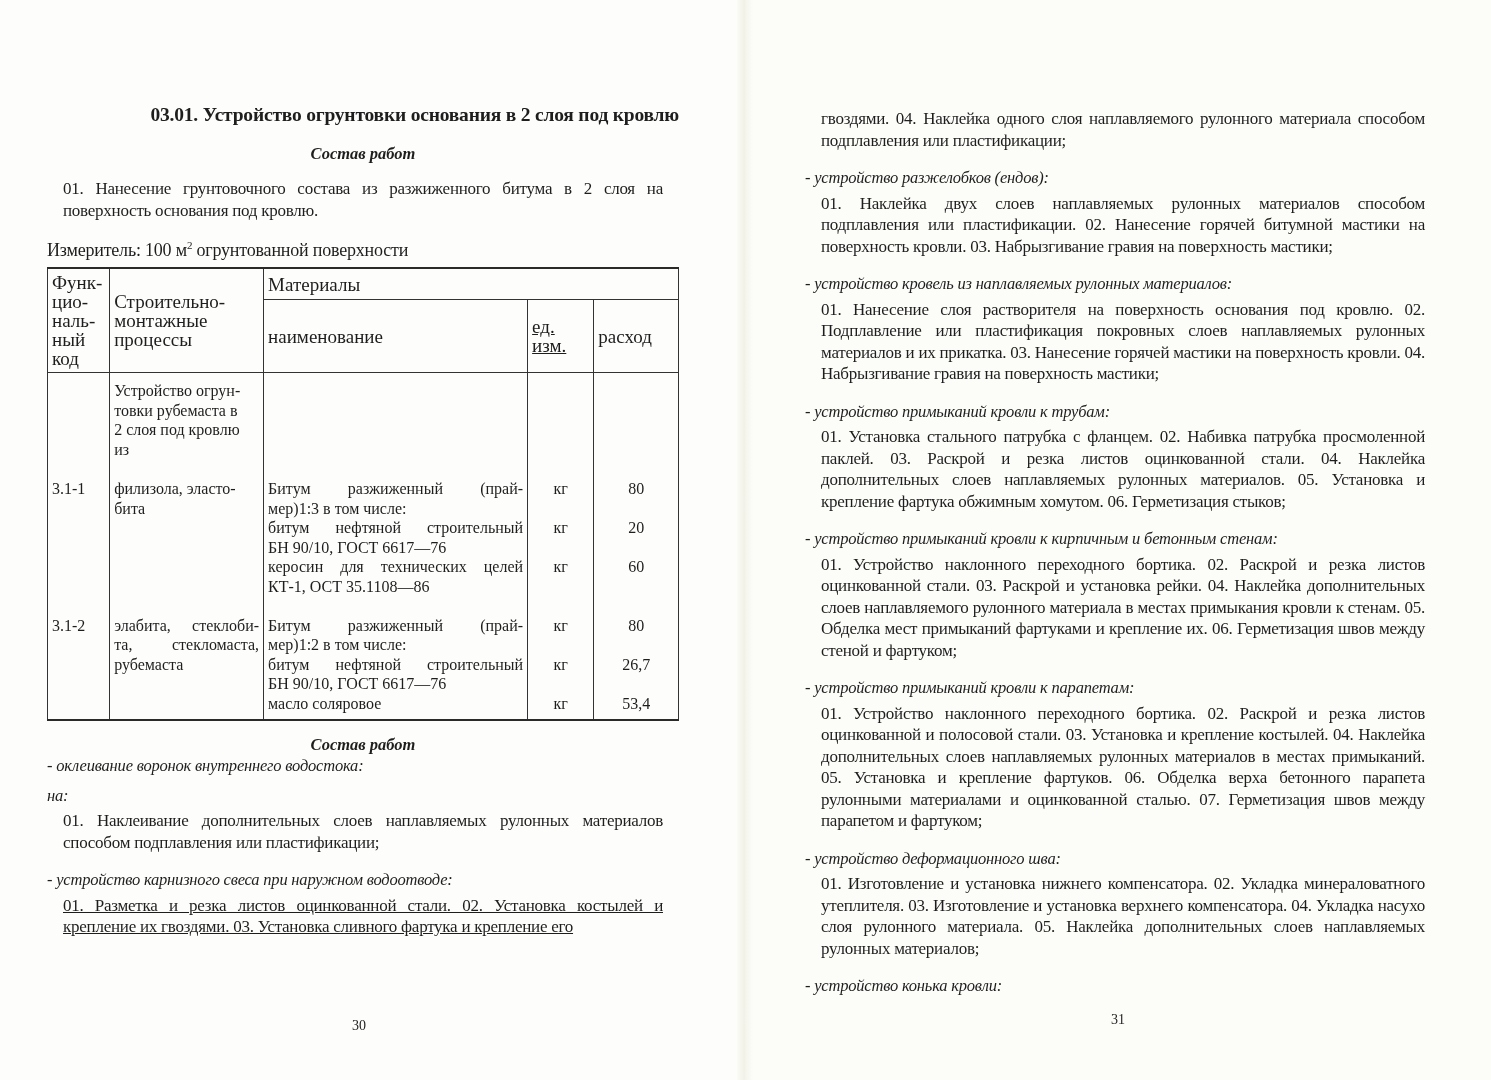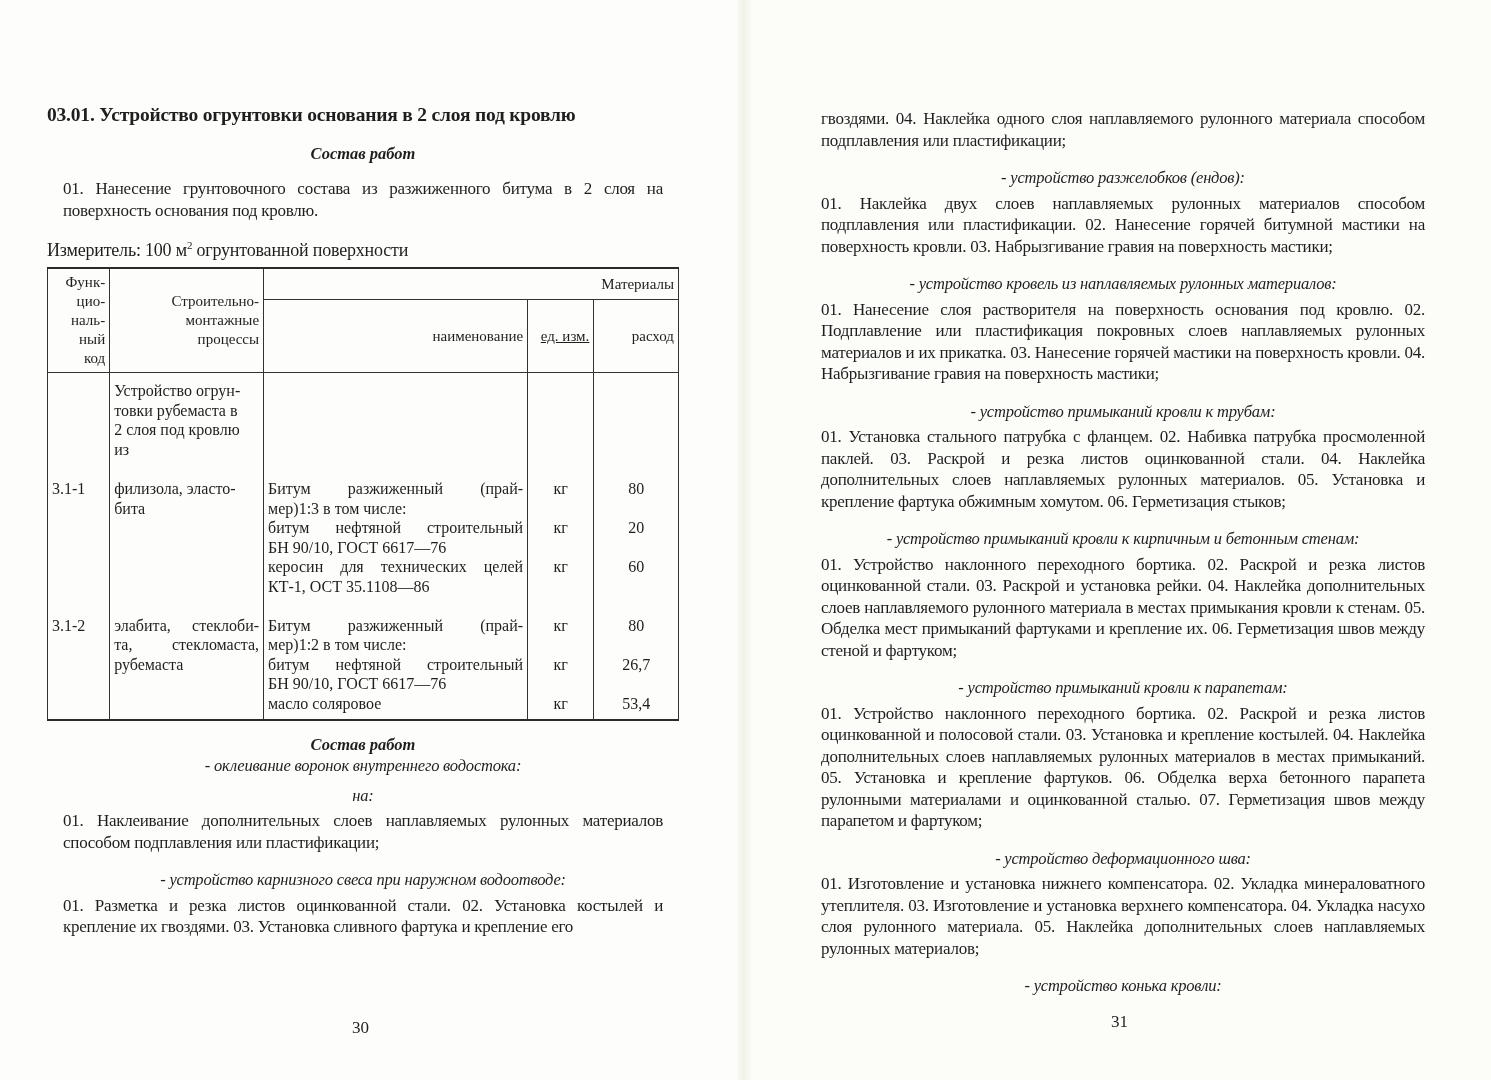--- a/index.html
+++ b/index.html
@@ -16,61 +16,60 @@
   .gutter {
     position: absolute; left: 737px; top: 0; width: 16px; height: 1080px;
     background: linear-gradient(to right, #fbfbf7 0%, #f1f1e8 45%, #f6f6ef 60%, #fcfcf9 100%);
   }
   .content { position: absolute; }
   .left-content { left: 47px; top: 100px; width: 632px; }
   .right-content { left: 805px; top: 92px; width: 636px; }
 
   h2.section-title {
     font-family: "Liberation Serif", serif;
-    font-weight: bold; font-size: 19.5px; text-align: left;
+    font-weight: bold; font-size: 19.5px; text-align: right;
     margin: 0; letter-spacing: -0.2px; white-space: nowrap;
   }
   .subtitle {
     font-style: italic; font-weight: bold; font-size: 16.5px; text-align: center;
     margin: 0;
   }
   p.body {
     font-size: 17px; line-height: 21.5px; margin: 16px; text-align: justify;
     letter-spacing: -0.25px;
   }
   p.caption-italic {
     font-style: italic; font-size: 16.5px; line-height: 21.5px; margin: 0;
     letter-spacing: -0.2px;
-    text-align: center;
   }
   .measure { font-size: 18px; margin: 0; letter-spacing: -0.2px; }
   .measure sup { font-size: 11px; }
 
   table.norms {
     border-collapse: collapse; width: 632px;
     border-top: 2px solid #2a2a2a; border-bottom: 2px solid #2a2a2a;
     font-size: 16px; line-height: 19.5px;
   }
   table.norms th, table.norms td {
     border-left: 1.5px solid #333; border-right: 1.5px solid #333;
     vertical-align: top; padding: 0 4px;
     font-weight: normal;
   }
   table.norms th {
-    border-bottom: 1.5px solid #333; text-align: right; vertical-align: middle;
-    font-size: 15px; line-height: 19px;
+    border-bottom: 1.5px solid #333; text-align: left; vertical-align: middle;
+    font-size: 19px; line-height: 19px;
   }
   table.norms td.c { text-align: center; }
   .proc-line { display: block; }
   .mat-line { display: block; text-align: justify; text-align-last: justify; }
   .mat-line.last { text-align-last: left; }
   .cell-spacer { display: block; height: 19.5px; }
 
   .page-number {
-    position: absolute; font-size: 17px;
+    position: absolute; font-size: 14px;
   }
 </style>
 </head>
 <body>
 
 <div class="page page-left"></div>
 <div class="page page-right"></div>
 <div class="gutter"></div>
 
 <div class="content left-content">
@@ -177,21 +176,21 @@
         </td>
       </tr>
     </tbody>
   </table>
 
   <div class="subtitle" style="margin-top:14px;">Состав работ</div>
   <p class="caption-italic">- оклеивание воронок внутреннего водостока:</p>
   <p class="caption-italic" style="margin-top:8px;">на:</p>
   <p class="body" style="margin-top:4px;">01. Наклеивание дополнительных слоев наплавляемых рулонных материалов способом подплавления или пластификации;</p>
   <p class="caption-italic" style="margin-top:6px;font-family:Liberation Serif, serif;">- устройство карнизного свеса при наружном водоотводе:</p>
-  <p class="body" style="margin-top:4px;">01. Разметка и резка листов оцинкованной стали. 02. Установка костылей и крепление их гвоздями. 03. Установка сливного фартука и крепление его</p>
+  <p class="body" style="margin-top:4px;text-decoration:underline;">01. Разметка и резка листов оцинкованной стали. 02. Установка костылей и крепление их гвоздями. 03. Установка сливного фартука и крепление его</p>
 </div>
 <div class="page-number" style="left:352px; top:1018px;">30</div>
 
 <div class="content right-content">
   <p class="body">гвоздями. 04. Наклейка одного слоя наплавляемого рулонного материала способом подплавления или пластификации;</p>
 
   <p class="caption-italic" style="margin-top:6px;">- устройство разжелобков (ендов):</p>
   <p class="body" style="margin-top:4px;">01. Наклейка двух слоев наплавляемых рулонных материалов способом подплавления или пластификации. 02. Нанесение горячей битумной мастики на поверхность кровли. 03. Набрызгивание гравия на поверхность мастики;</p>
 
   <p class="caption-italic" style="margin-top:6px;">- устройство кровель из наплавляемых рулонных материалов:</p>

